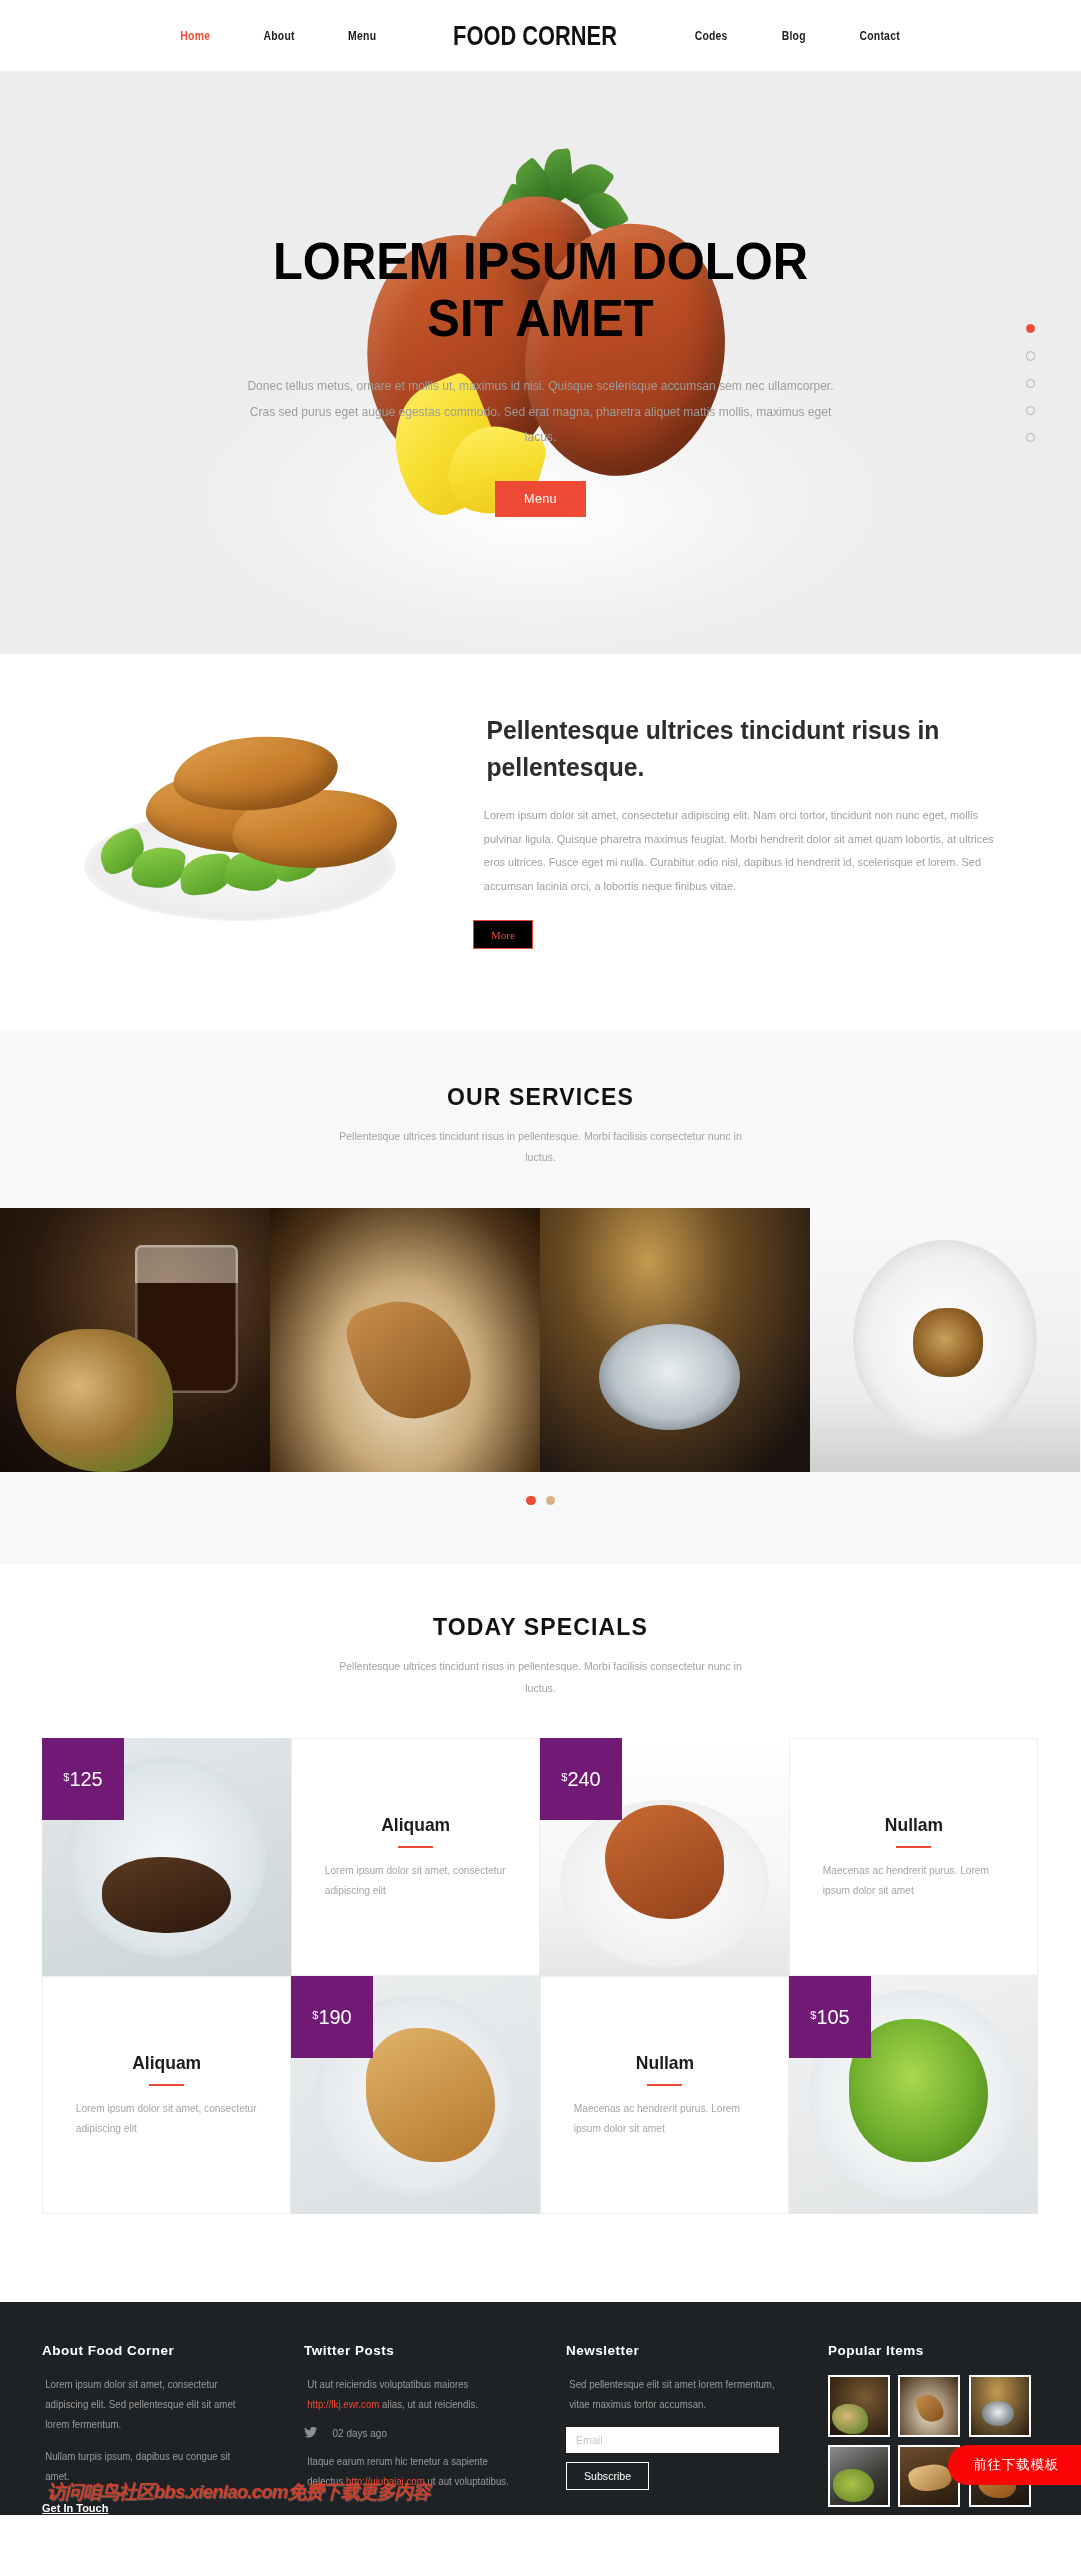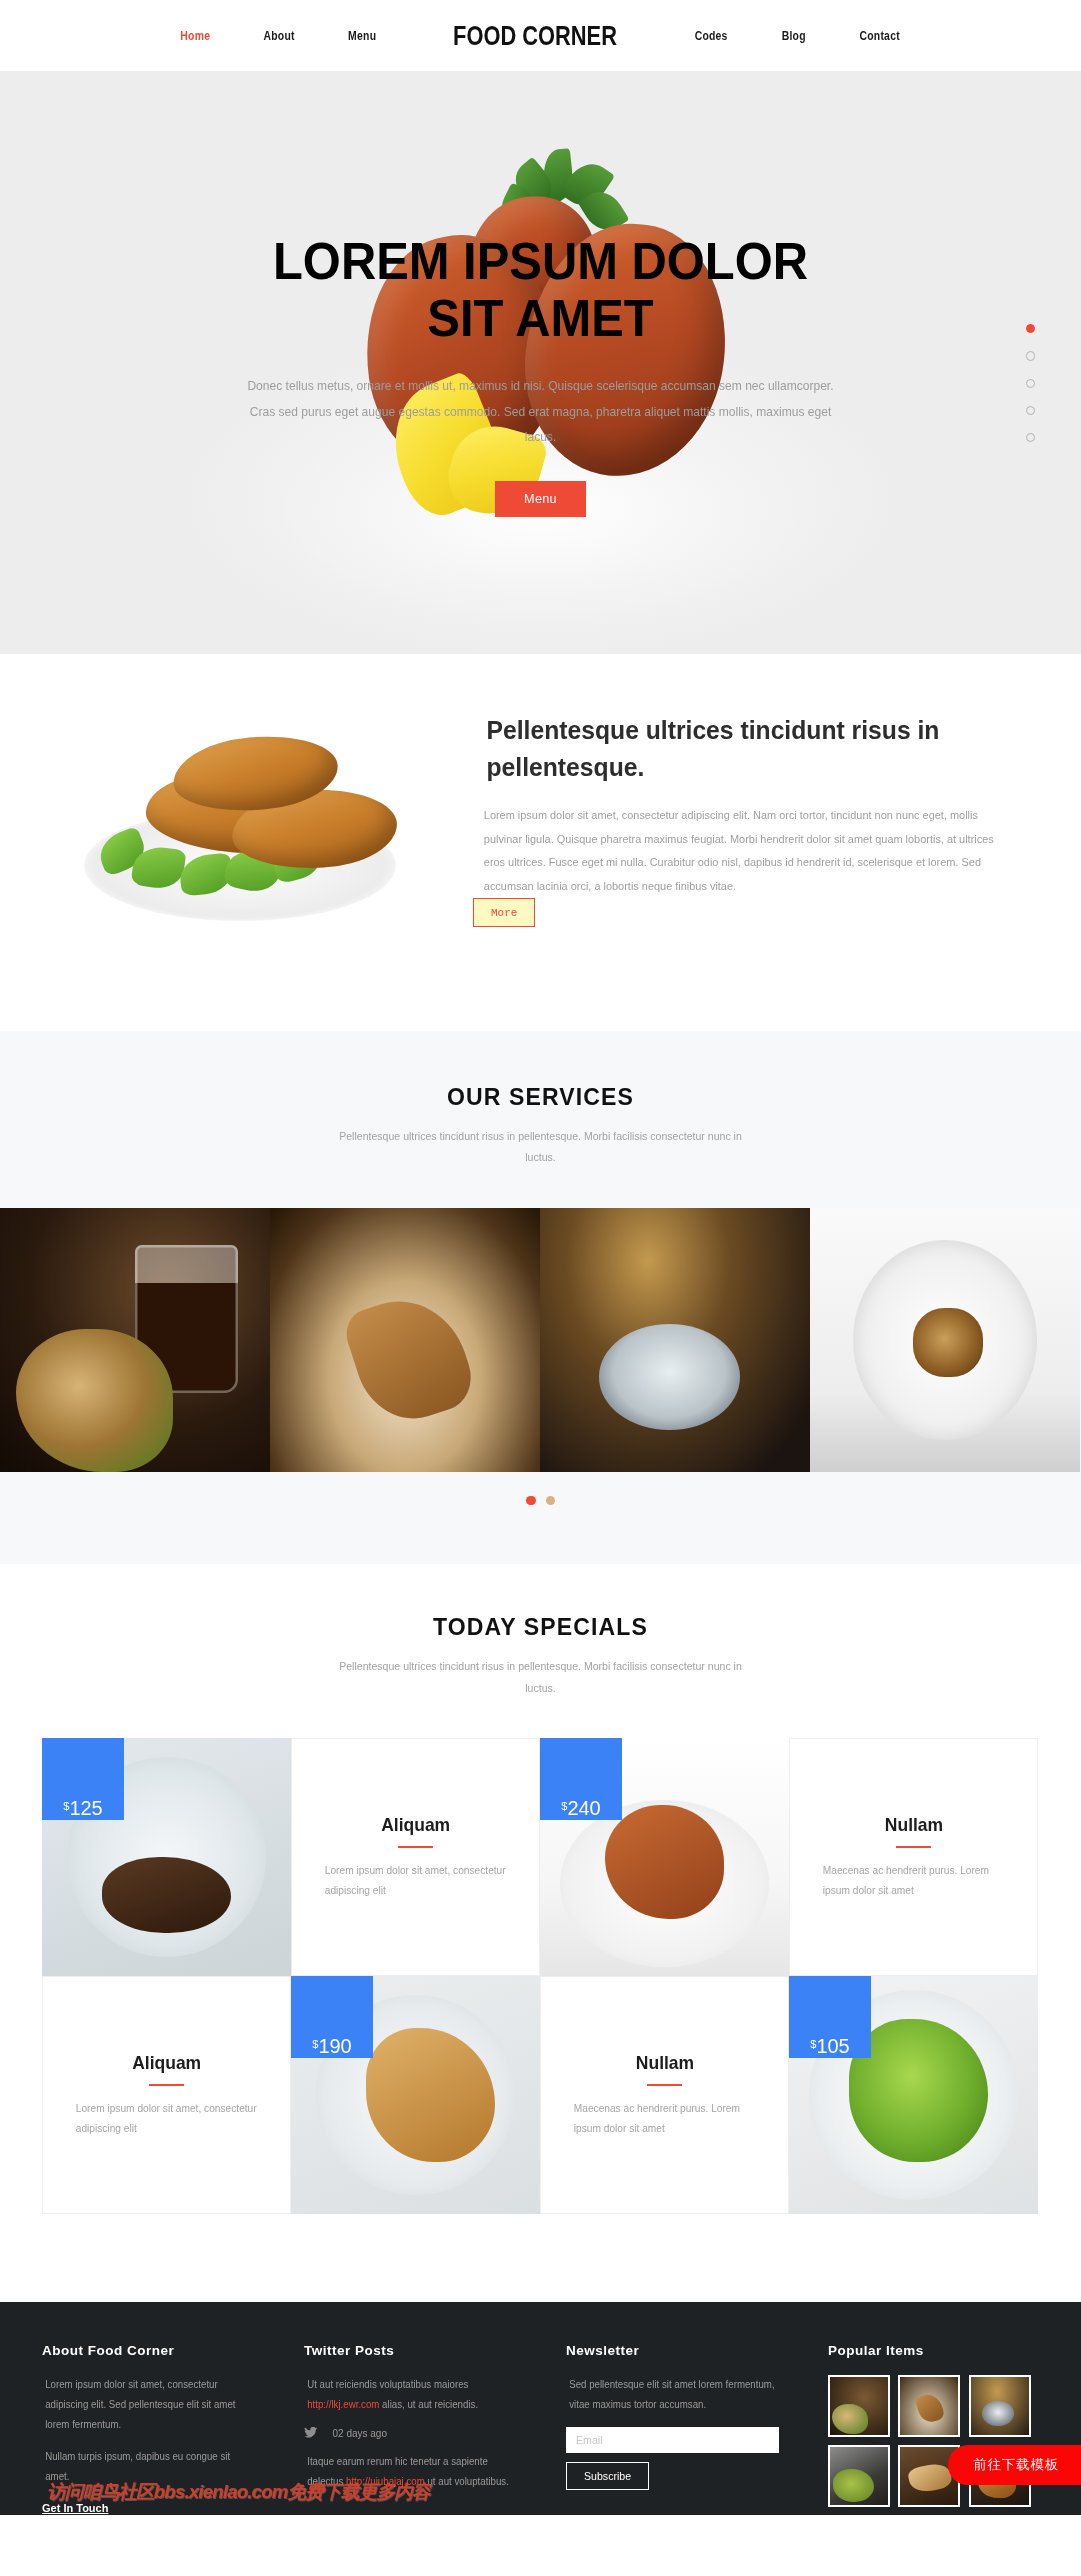--- a/index.html
+++ b/index.html
@@ -186,28 +186,29 @@
   }
   .about-p {
     font-size: 11.4px;
     line-height: 2.06;
     color: #9f9f9f;
     font-family: "Liberation Sans Narrow", "Liberation Sans", sans-serif;
     transform: scaleX(.96);
     max-width: 583px;
   }
   .more-btn {
+    margin-top: 22px;
     display: inline-block;
     border: 0.8px solid #ef4a35;
     color: #ef4a35;
-    background: #fef9c3;
+    background: #000000;
     padding: 7.6px 17px;
     font-size: 11px;
     cursor: pointer;
-    font-family: Liberation Mono, monospace;
+    font-family: Liberation Serif, serif;
   }
 
   
   .services { background: #f7f8fa; padding-top: 52px; }
   .sec-title {
     text-align: center;
     font-family: "Liberation Sans Narrow", "Liberation Sans", sans-serif;
     font-size: 24.5px;
     font-weight: 700;
     color: #111;
@@ -277,23 +278,23 @@
     font-size: 18.6px; font-weight: 700; color: #1d1d1d; transform: scaleX(.94);
   }
   .sp-rule { width: 35px; height: 1.7px; background: #ef4a35; margin: 10px 0 13.5px; }
   .sp-desc {
     font-size: 10.6px; line-height: 1.85; color: #a5a5a5;
     font-family: "Liberation Sans Narrow", "Liberation Sans", sans-serif; transform: scaleX(.96);
   }
   .price {
     position: absolute; left: 0; top: 0; z-index: 4;
     width: 82px; height: 82px;
-    background: #3b82f6;
+    background: #701a75;
     color: #fff;
-    display: flex; align-items: flex-end; justify-content: center;
+    display: flex; align-items: center; justify-content: center;
     font-family: "Liberation Sans Narrow", "Liberation Sans", sans-serif;
   }
   .price .cur { font-size: 11px; vertical-align: super; }
   .price .amt { font-size: 20px; font-weight: 400; }
 
   .dish { position: absolute; inset: 0; }
   .d-steak { background: linear-gradient(160deg,#e4e9ec 0%, #ccd4d8 100%); }
   .d-steak:after { content:""; position:absolute; left:10%; top:8%; width:80%; height:84%;
       background: radial-gradient(ellipse at 50% 50%, #f4f7f9 0%, #dfe6ea 62%, #c4cdd2 100%); border-radius:50%; }
   .d-steak:before { content:""; position:absolute; z-index:2; left:24%; top:50%; width:52%; height:32%;

